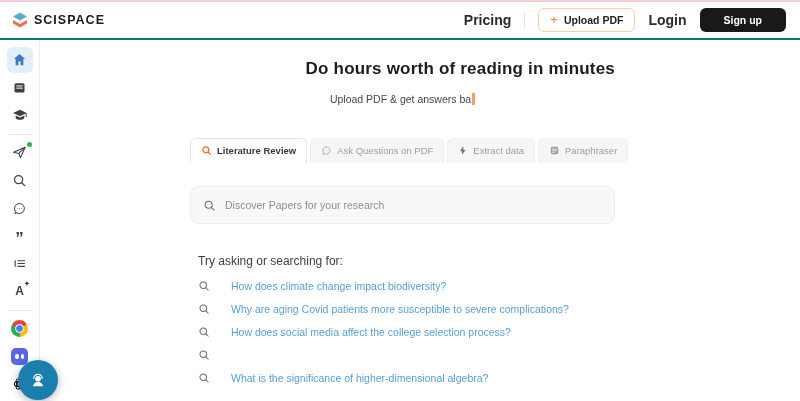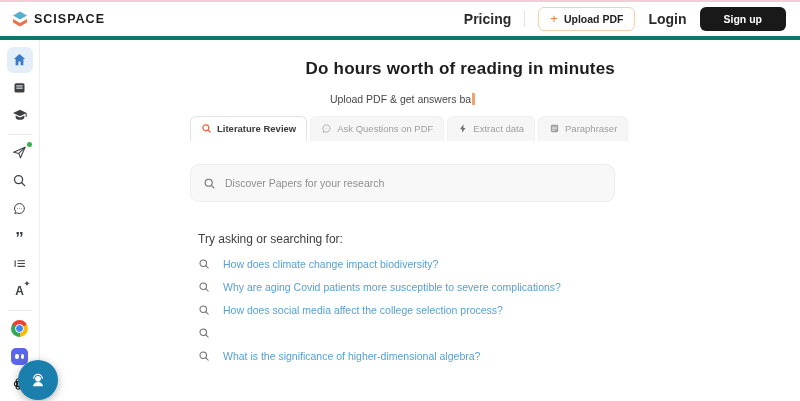--- a/index.html
+++ b/index.html
@@ -2,21 +2,21 @@
 <html><head>
 <meta charset="utf-8">
 <style>
   * { margin:0; padding:0; box-sizing:border-box; }
   html,body { width:800px; height:401px; overflow:hidden; }
   body { font-family:"Liberation Sans", sans-serif; background:#fff; position:relative; color:#1f1f1f; }
 
   .topbar { height:2px; background:#f5ccd5; }
 
   header { height:38px; display:flex; align-items:center; justify-content:space-between;
-           padding:0 14px 0 12px; border-bottom:4px solid #0f766e; background:#fff; }
+           padding:0 14px 0 12px; border-bottom:2px solid #0f766e; background:#fff; }
   .logo { display:flex; align-items:center; gap:6px; cursor:pointer; }
   .logo-text { font-weight:700; font-size:12.5px; letter-spacing:1px; color:#1b1b1b; }
   .hdr-right { display:flex; align-items:center; gap:13px; }
   .hdr-link { font-size:14px; font-weight:600; color:#2b2b2b; cursor:pointer; }
   .hdr-divider { width:1px; height:16px; background:#e2e2e2; }
   .upload-btn { display:flex; align-items:center; gap:6px; border:1px solid #f6cfad; background:#fff;
                 border-radius:6px; padding:5px 11px; font-size:10.5px; font-weight:600; color:#222; cursor:pointer; }
   .plus-glyph { color:#ee7a3c; font-size:13px; font-weight:400; line-height:10px; }
   .signup-btn { background:#191919; color:#fff; border:none; border-radius:6px; padding:6px 24px;
                 font-size:10.5px; font-weight:600; cursor:pointer; font-family:inherit; }
@@ -38,35 +38,35 @@
   .discord-ic { width:17px; height:17px; border-radius:5px; background:#5a65ea; position:relative; }
   .discord-ic::before, .discord-ic::after { content:""; position:absolute; top:6px; width:3.5px; height:4.5px; border-radius:50%; background:#fff; }
   .discord-ic::before { left:4px; } .discord-ic::after { right:4px; }
 
   .main { flex:1; position:relative; }
   .content { width:425px; margin:19px 0 0 150px; }
   h1 { font-size:17px; font-weight:700; text-align:right; color:#1d1d1d; letter-spacing:0.2px; }
   .subtitle { margin-top:14px; text-align:center; font-size:10.5px; color:#474747; }
   .cursor { display:inline-block; width:3px; height:12px; background:#f2a36c; vertical-align:text-bottom; margin-left:1px; }
 
-  .tabs { display:flex; gap:3px; margin-top:11px; align-items:flex-end; }
+  .tabs { display:flex; gap:3px; margin-top:33px; align-items:flex-end; }
   .tab { display:flex; align-items:center; gap:5px; font-size:9.5px; font-weight:500; color:#9e9e9e;
          background:#f6f6f6; border:1px solid #f0f0f0; border-bottom:none; padding:6px 10px 7px;
          border-radius:6px 6px 0 0; cursor:pointer; white-space:nowrap; }
   .tab.active { background:#fff; color:#3a3a3a; font-weight:700; border-color:#e3e3e3; }
 
   .searchbox { margin-top:23px; height:38px; background:#f8f8f8; border:1px solid #ececec; border-radius:9px;
                display:flex; align-items:center; gap:9px; padding:4px 12px; }
   .searchbox input { flex:1; border:none; background:transparent; outline:none; font-size:10.5px;
                      color:#333; font-family:inherit; }
   .searchbox input::placeholder { color:#8e8e8e; }
 
   .try-heading { margin:30px 0 0 8px; font-size:12px; color:#3f3f3f; }
   .suggestions { margin:12px 0 0 8px; display:flex; flex-direction:column; gap:11px; }
-  .suggestion { display:flex; align-items:center; gap:13px; font-size:10.5px; color:#58a0d4; cursor:pointer; }
+  .suggestion { display:flex; align-items:center; gap:21px; font-size:10.5px; color:#58a0d4; cursor:pointer; }
 
   .chat-fab { position:absolute; left:18px; top:360px; width:40px; height:40px; border-radius:50%;
               background:#1b7fae; display:flex; align-items:center; justify-content:center;
               box-shadow:0 2px 8px rgba(0,0,0,0.3); cursor:pointer; z-index:5; }
 </style>
 </head>
 <body>
 
 <div class="topbar"></div>
 

